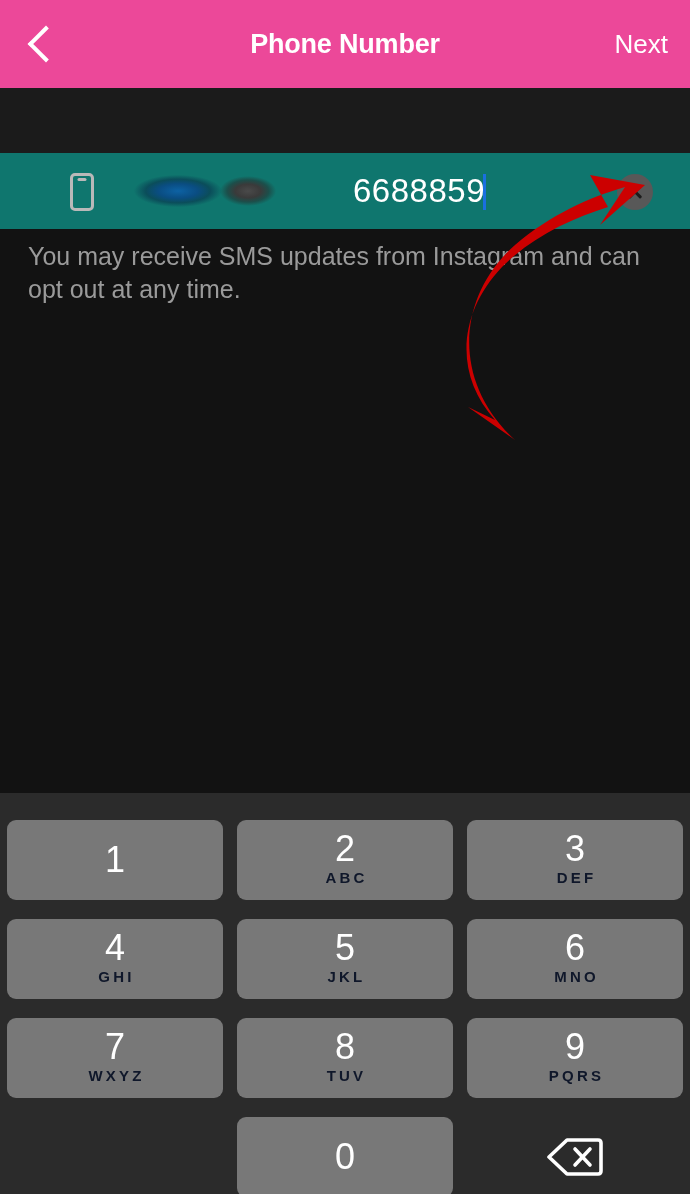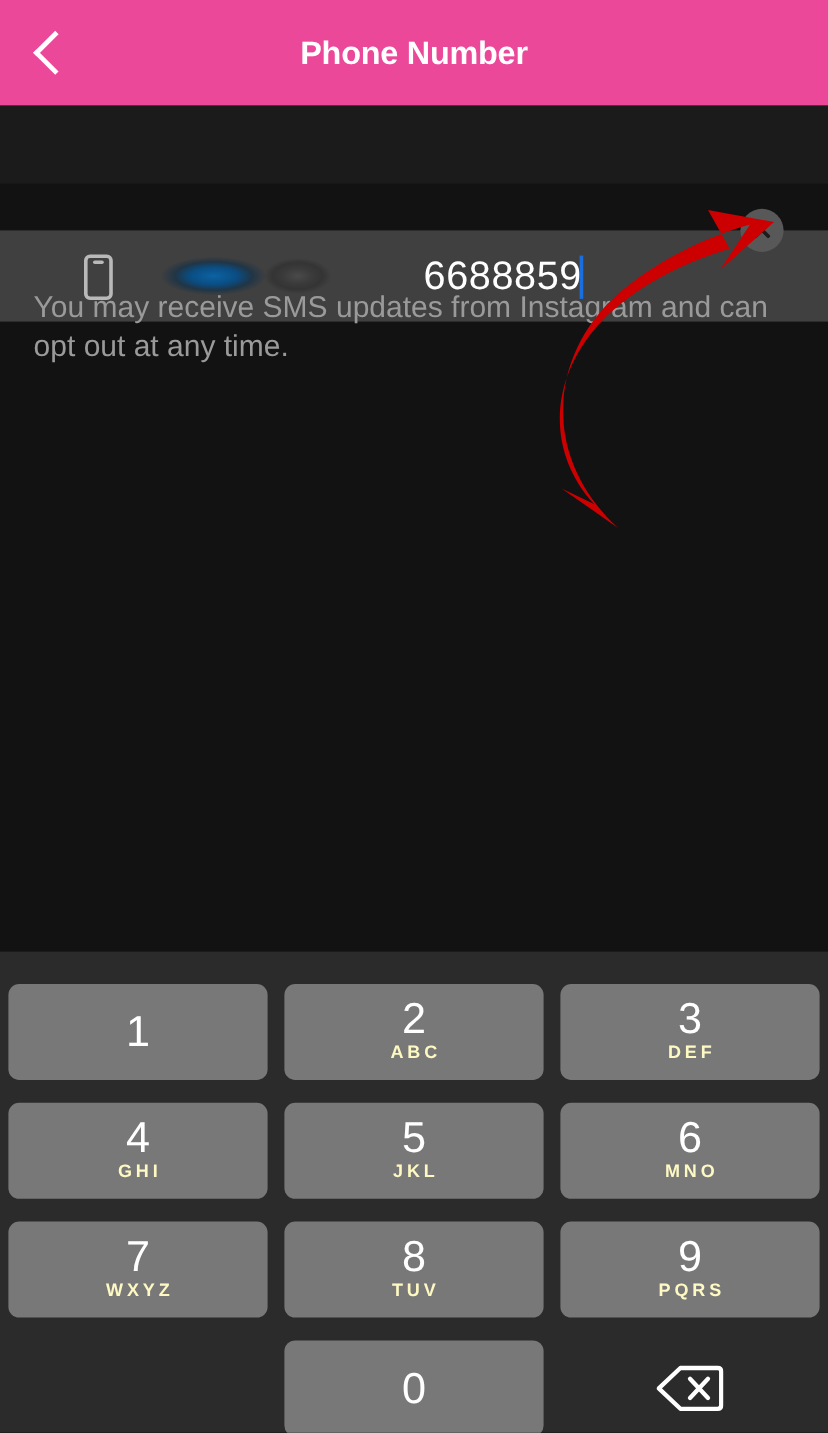--- a/index.html
+++ b/index.html
@@ -57,22 +57,21 @@
   .gap-strip {
     position:absolute; left:0; top:88px;
     width:690px; height:65px;
     background:#1b1b1b;
   }
 
   
   .input-row {
     position:absolute; left:0; top:153px;
     width:690px; height:76px;
-    background:#404040;
-    margin-top:39px;
+    background:#0f766e;
   }
   .phone-icon {
     position:absolute; left:70px; top:20px;
     width:24px; height:38px;
     border:3px solid #b9b9b9;
     border-radius:5px;
   }
   .phone-icon::before {
     content:"";
     position:absolute; left:50%; top:2px;
@@ -163,21 +162,21 @@
     position:relative;
   }
   .key .digit {
     color:#ffffff;
     font-size:36px;
     font-weight:400;
     line-height:36px;
   }
   .key.has-letters .digit { margin-top:-3px; }
   .key .letters {
-    color:#fef9c3;
+    color:#0f172a;
     font-size:15px;
     font-weight:bold;
     letter-spacing:3.2px;
     line-height:16px;
     margin-top:3px;
     margin-left:3px;
   }
   .key-cell.empty .key { background:transparent; }
   .backspace-cell {
     width:230px; height:99px;
@@ -187,20 +186,21 @@
 </head>
 <body>
 
 <div id="screen">
 
   <div class="header">
     <div class="back-btn">
       <div class="chevron-left"></div>
     </div>
     <div class="header-title">Phone Number</div>
+    <div class="next-btn">Next</div>
   </div>
 
   <div class="gap-strip"></div>
 
   <div class="input-row">
     <div class="phone-icon"></div>
     <div class="redaction redact-blue"></div>
     <div class="redaction redact-gray"></div>
     <div class="phone-number">6688859</div>
     <div class="caret"></div>

